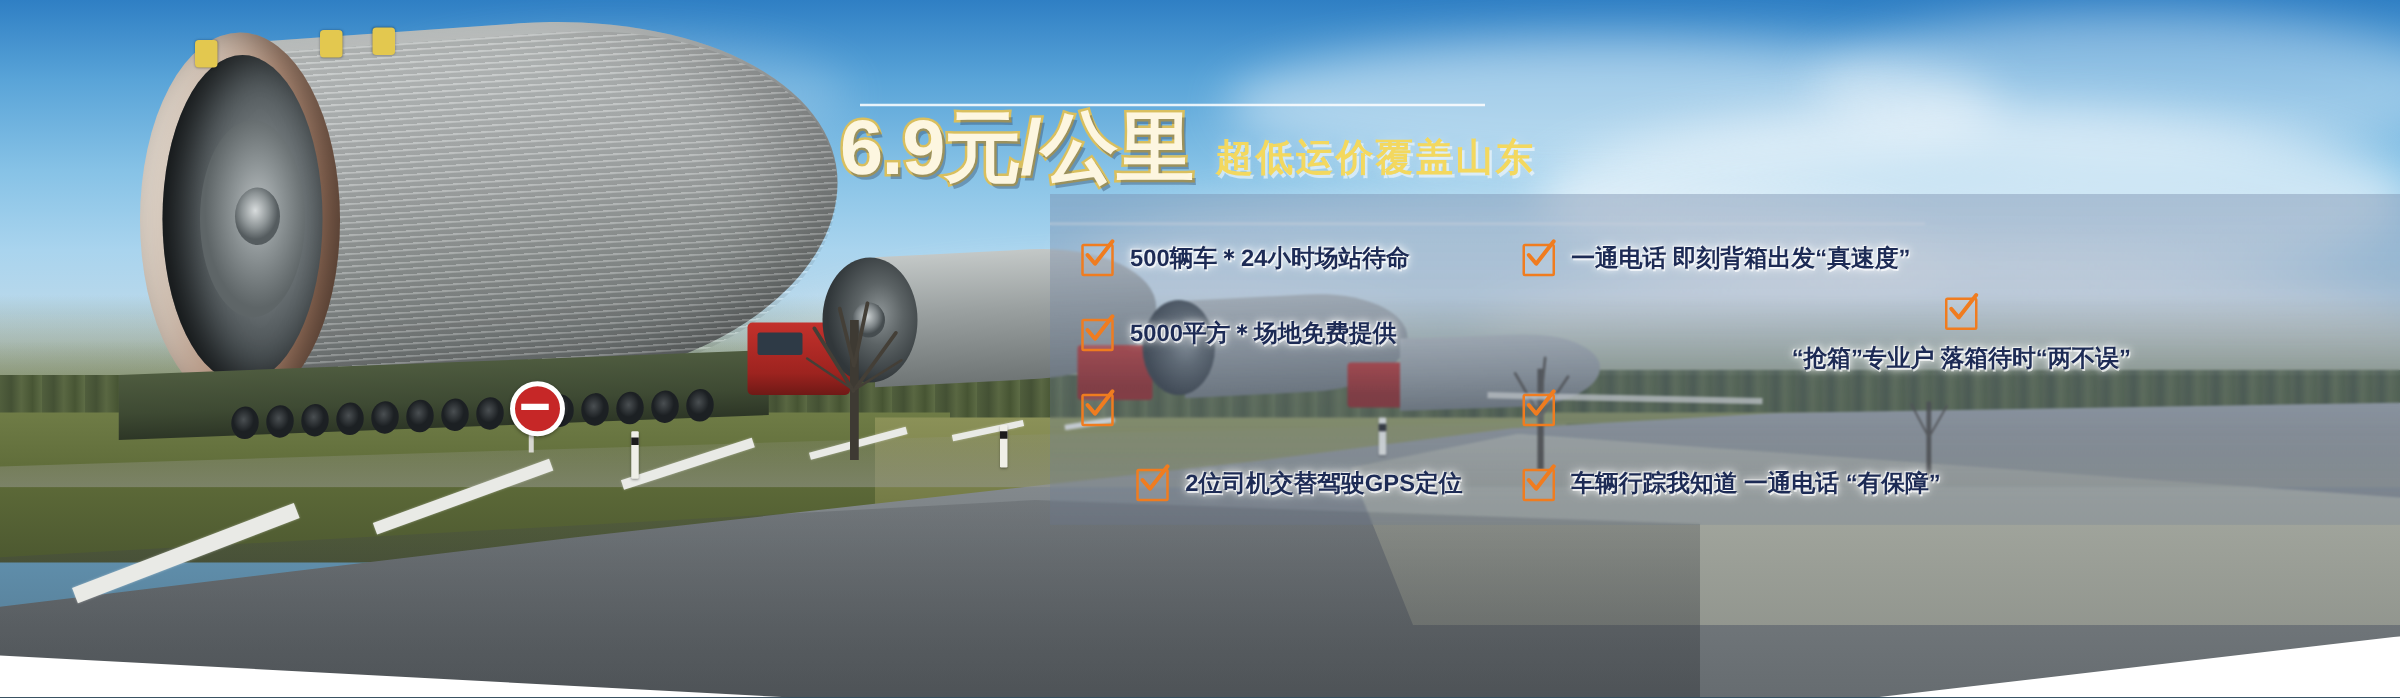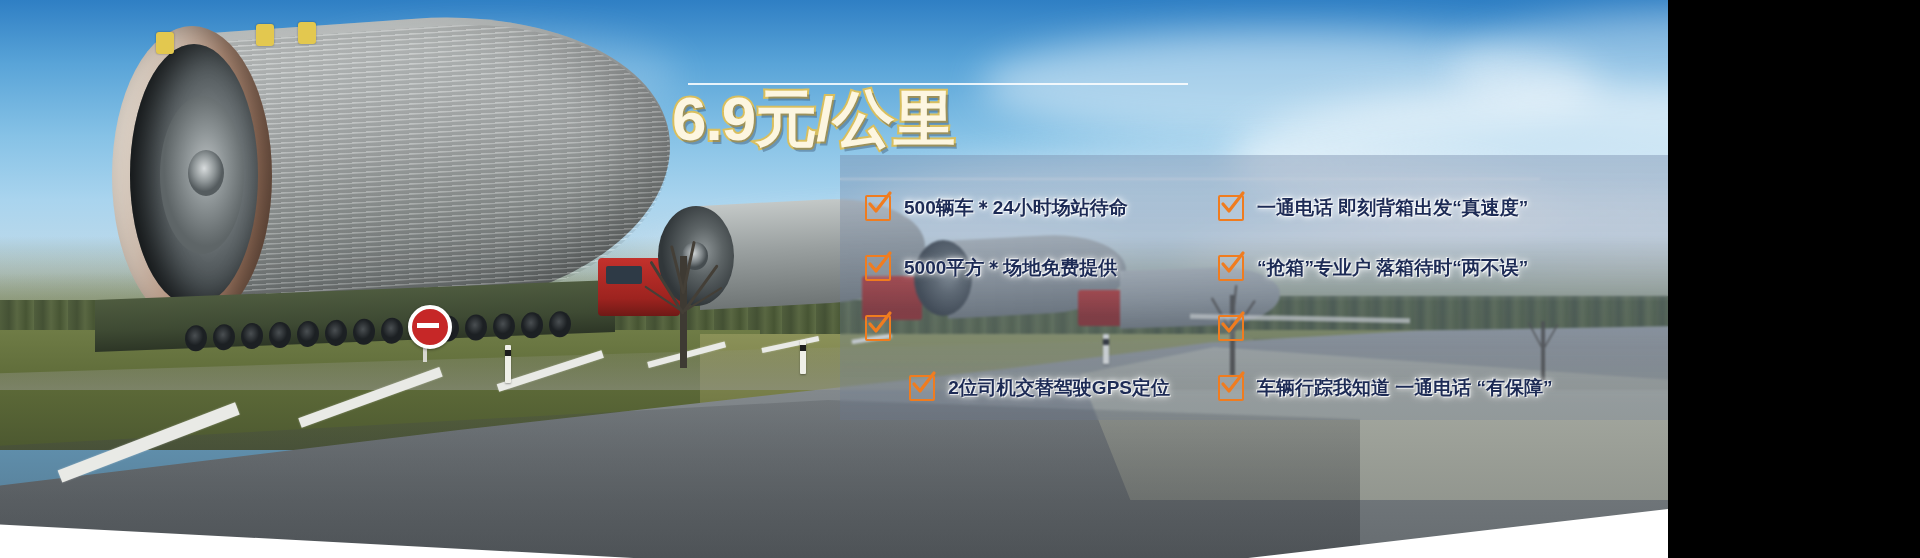--- a/index.html
+++ b/index.html
@@ -1,20 +1,20 @@
 <!DOCTYPE html>
 <html><head>
 <meta charset="utf-8">
 <style>
   html,body{margin:0;padding:0;background:#000;}
   body{font-family:"Liberation Sans","DejaVu Sans",sans-serif;}
 
   .banner{
     position:relative;
-    width:1668px;height:558px;
+    width:1920px;height:558px;
     overflow:hidden;
     background:#6fb4de;
   }
 
   
   .sky{
     position:absolute;left:0;top:0;width:1920px;height:400px;
     background:
       linear-gradient(180deg,#2f7fc4 0%,#59a4d8 16%,#86c2e6 34%,#a9d4ee 50%,#bcd9ea 64%,#c9dce6 78%,#cfd9dd 90%,#c6cfd3 100%);
   }
@@ -439,20 +439,21 @@
   <div class="post" style="left:1103px;top:334px;height:30px;"></div>
   <div class="guard"></div>
 
   <div class="wedge"></div>
   <div class="wedge2"></div>
 
   <div class="hairline"></div>
 
   <div class="headline-wrap">
     <div class="headline">6.9元/公里</div>
+    <div class="subhead">超低运价覆盖山东</div>
   </div>
 
   <div class="hairline2"></div>
   <div class="panel"></div>
 
   <div class="features">
 
     <div class="feat" style="grid-column:1;grid-row:1;">
       <span class="chk">
         <svg viewBox="0 0 28 28">
@@ -490,21 +491,21 @@
 
     <div class="feat" style="grid-column:2;grid-row:1;">
       <span class="chk">
         <svg viewBox="0 0 28 28">
             <path d="M5 14 L11 21 L25 3" fill="none" stroke="#f07c1f" stroke-width="3.2" stroke-linecap="round" stroke-linejoin="round"></path>
           </svg>
       </span>
       <span class="feat-label">一通电话 即刻背箱出发“真速度”</span>
     </div>
 
-    <div class="feat" style="grid-column:2;grid-row:2;">
+    <div class="feat" style="grid-column:2;grid-row:2;flex-direction:column;">
       <span class="chk">
         <svg viewBox="0 0 28 28">
             <path d="M5 14 L11 21 L25 3" fill="none" stroke="#f07c1f" stroke-width="3.2" stroke-linecap="round" stroke-linejoin="round"></path>
           </svg>
       </span>
       <span class="feat-label">“抢箱”专业户 落箱待时“两不误”</span>
     </div>
 
     <div class="feat" style="grid-column:2;grid-row:3;">
       <span class="chk">

